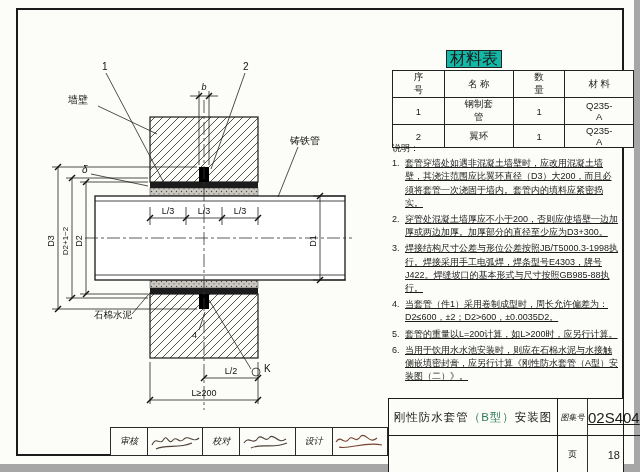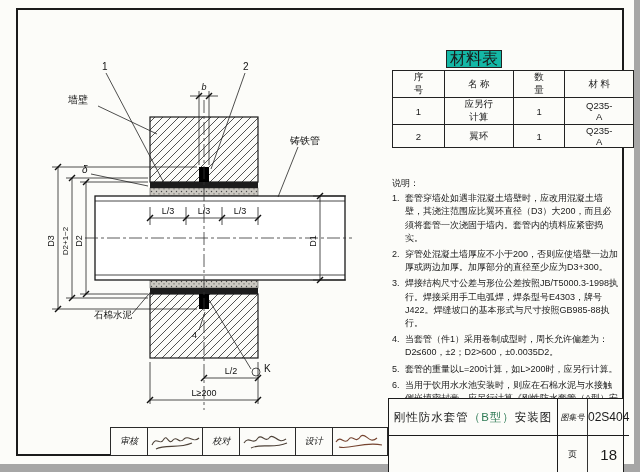--- a/index.html
+++ b/index.html
@@ -11,37 +11,37 @@
   
   .mt-title{position:absolute;left:446px;top:50px;width:54px;height:16px;border:1px solid #222;
     font-size:16px;display:flex;align-items:center;justify-content:center;background:#14b8a6;}
   table.materials{position:absolute;left:392px;top:70px;border-collapse:collapse;background:#fcfcf9;
     font-size:9.5px;}
   table.materials th,table.materials td{border:1px solid #222;text-align:center;padding:0 18px;height:19px;font-weight:normal;}
   table.materials{border:1.5px solid #111;}
   .c-no{width:28px}.c-name{width:86px}.c-qty{width:28px}.c-mat{width:44px}
 
   
-  .notes{position:absolute;left:392px;top:142px;width:228px;font-size:9px;line-height:13.2px;margin-top:35px;}
+  .notes{position:absolute;left:392px;top:142px;width:228px;font-size:9px;line-height:13.2px;}
   .notes-heading{margin-bottom:2px;}
   .note{display:flex;margin-bottom:3px;}
   .note-num{width:13px;flex:none;}
-  .note-text{flex:1;}
+  .note-text{flex:1;text-decoration:underline;}
 
   
   .tb-box{position:absolute;left:388px;top:398px;width:236px;height:76px;border:1.5px solid #1b1b1b;
     box-sizing:border-box;display:grid;grid-template-columns:169px 30px 1fr;grid-template-rows:1fr 1fr;background:#fcfcf9;}
   .tb-box>div{display:flex;align-items:center;justify-content:center;box-sizing:border-box;}
   .tb-title{border-right:1.2px solid #1b1b1b;border-bottom:1.2px solid #1b1b1b;font-size:11.5px;letter-spacing:1px;white-space:nowrap;}
   .tb-type{color:#2e7a55;}
   .tb-atlas-label{border-right:1px solid #333;border-bottom:1.2px solid #1b1b1b;font-size:8px;font-style:italic;}
-  .tb-atlas-no{border-bottom:1.2px solid #1b1b1b;font-size:12px;}
+  .tb-atlas-no{border-bottom:1.2px solid #1b1b1b;font-size:15px;text-decoration:underline;}
   .tb-empty{border-right:1.2px solid #1b1b1b;}
   .tb-page-label{border-right:1px solid #333;font-size:9px;}
-  .tb-page-no{font-size:15px;}
+  .tb-page-no{font-size:11px;}
 
   
   .sig-box{position:absolute;left:110px;top:427px;width:278px;height:29px;border:1px solid #2a2a2a;
     box-sizing:border-box;display:flex;background:#fcfcf9;font-style:italic;}
   .sig-label{width:36px;flex:none;border-right:1px solid #2a2a2a;display:flex;align-items:center;justify-content:center;font-size:9px;}
   .sig-pad{flex:1;border-right:1px solid #2a2a2a;position:relative;overflow:visible;}
   .sig-pad:last-child{border-right:none;}
   .sig-pad svg{position:absolute;left:1px;top:3px;}
 </style>
 </head>
@@ -181,21 +181,21 @@
       <tr>
         <th class="c-no">序号</th>
         <th class="c-name">名 称</th>
         <th class="c-qty">数量</th>
         <th class="c-mat">材 料</th>
       </tr>
     </thead>
     <tbody>
       <tr>
         <td>1</td>
-        <td>应另行计算</td>
+        <td>钢制套管</td>
         <td>1</td>
         <td>Q235-A</td>
       </tr>
       <tr>
         <td>2</td>
         <td>翼环</td>
         <td>1</td>
         <td>Q235-A</td>
       </tr>
     </tbody>

